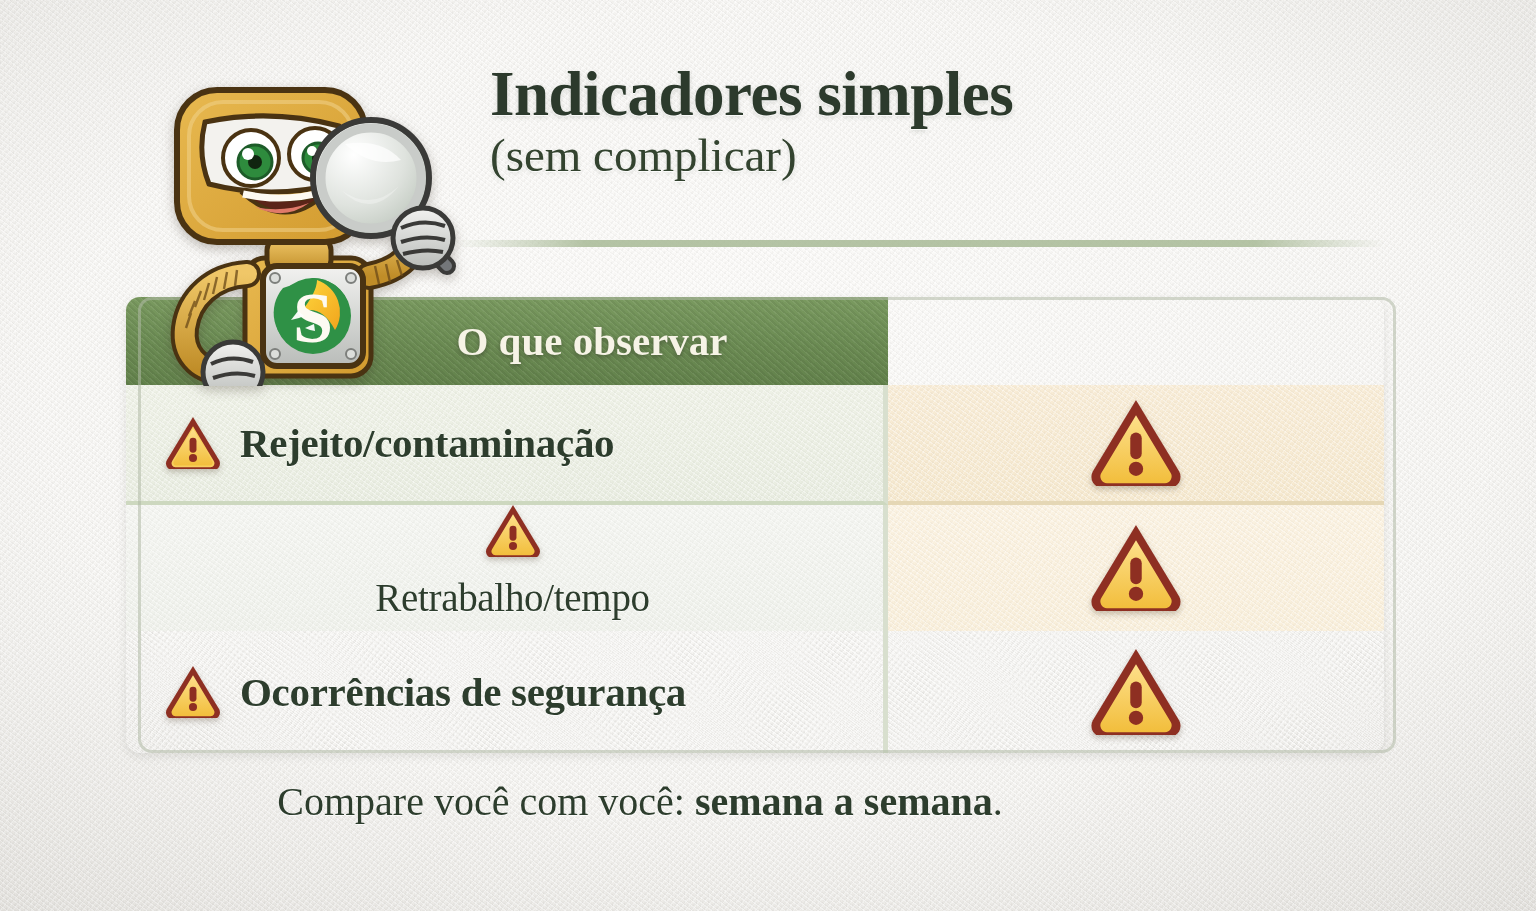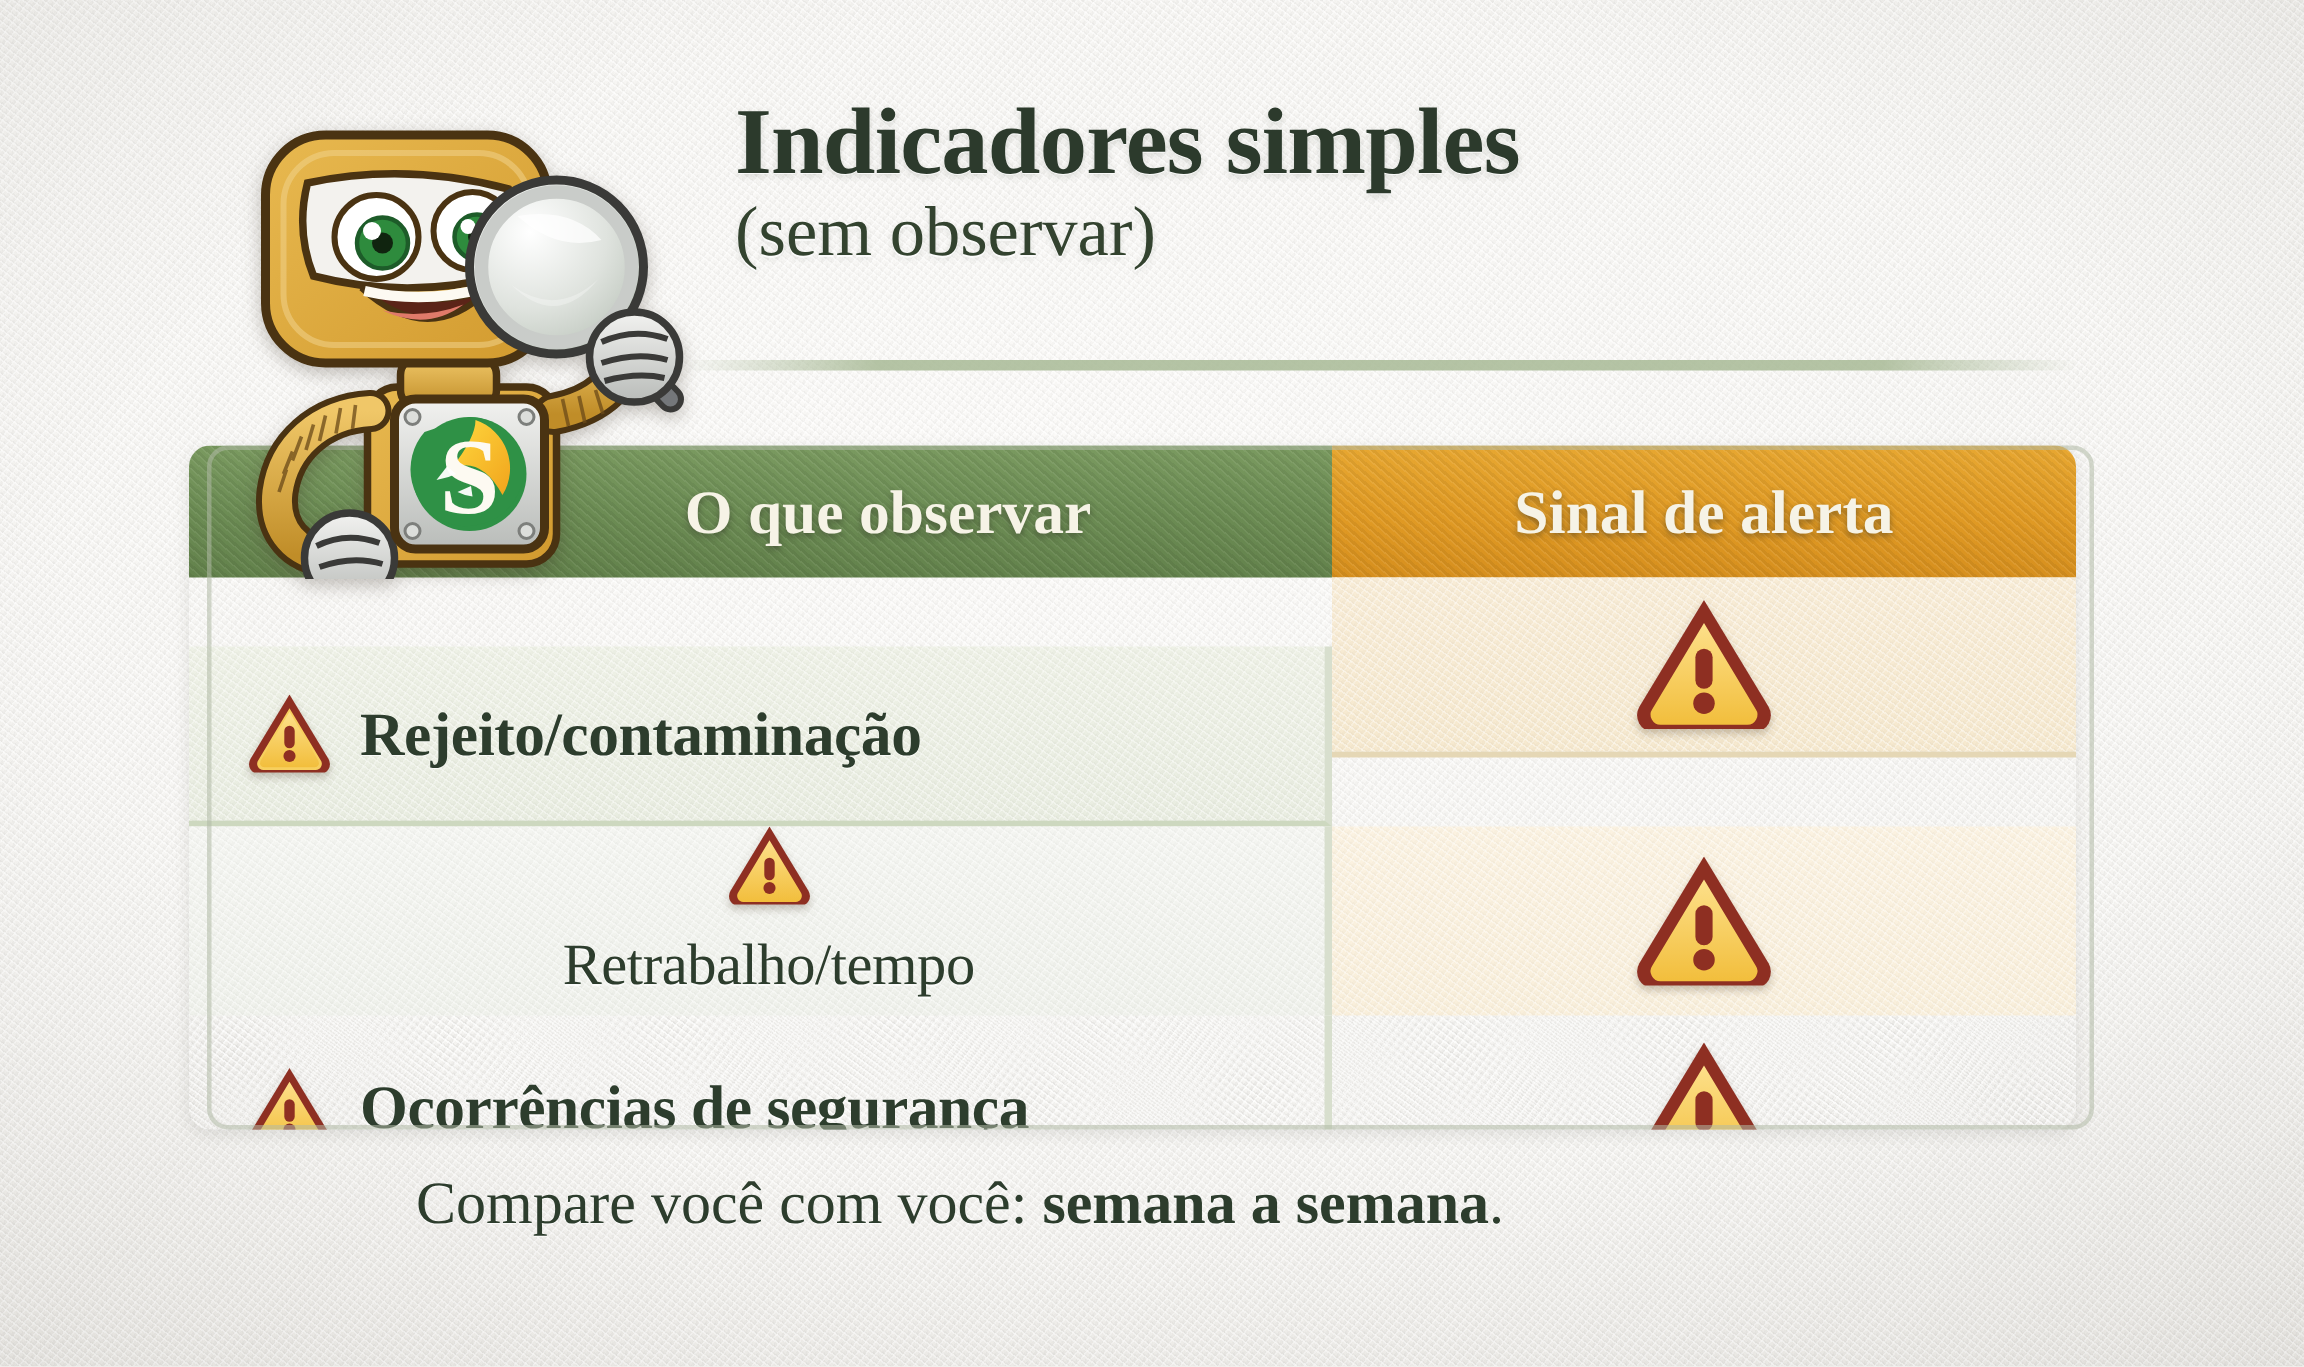--- a/index.html
+++ b/index.html
@@ -90,21 +90,21 @@
 
   
   .td::before{
     content:"";position:absolute;inset:0;pointer-events:none;
     background-image:
       repeating-linear-gradient(35deg, rgba(255,255,255,.42) 0 1px, rgba(0,0,0,.02) 1px 2px, rgba(255,255,255,0) 2px 4px),
       repeating-linear-gradient(-55deg, rgba(255,255,255,.32) 0 1px, rgba(0,0,0,.016) 1px 3px, rgba(255,255,255,0) 3px 5px);
     opacity:.85;
   }
   
-  .tr:nth-of-type(1) .td.left,.tr:nth-of-type(2) .td.left{border-bottom:4px solid #cdd8bf;margin-top:46px;}
+  .tr:nth-of-type(1) .td.left,.tr:nth-of-type(2) .td.left{border-bottom:4px solid #cdd8bf;}
   .tr:nth-of-type(1) .td.right,.tr:nth-of-type(2) .td.right{border-bottom:4px solid #e5d7b5;}
   
   .td.left{border-right:5px solid #d8dfce;}
   .thead .th.green{border-right:0;}
 
   .row-label{
     font-size:41px;font-weight:700;color:#2d3d2d;letter-spacing:-.3px;white-space:nowrap;
     text-shadow:0 1px 0 rgba(255,255,255,.7);
     position:relative;z-index:2;
   }
@@ -135,33 +135,30 @@
   .robot{position:absolute;left:155px;top:70px;width:310px;height:316px;z-index:8;
          filter:drop-shadow(0 4px 6px rgba(60,50,35,.3));}
 </style>
 </head>
 <body>
 
 <div id="page"></div>
 
 <div class="title-wrap">
   <div class="title">Indicadores simples</div>
-  <div class="subtitle">(sem observar)</div>
+  <div class="subtitle">(sem complicar)</div>
 </div>
 
 <div class="rule"></div>
 
 <div class="table">
 
   <div class="thead">
     <div class="th green">
       <span class="th-label">O que observar</span>
-    </div>
-    <div class="th orange">
-      <span class="th-label">Sinal de alerta</span>
     </div>
   </div>
 
   <div class="tr">
     <div class="td left">
       <svg class="warn sm" viewBox="0 0 100 90">
         <path d="M50 4 L96 80 a12 12 0 0 1 -10 18 L14 98 a12 12 0 0 1 -10 -18 Z" transform="scale(0.98) translate(1,-4)" fill="#8e2f22"></path>
         <path d="M50 16 L86 76 a7 7 0 0 1 -6 11 L20 87 a7 7 0 0 1 -6 -11 Z" fill="#f7cf5e"></path>
         <path d="M50 20 L83 76 a5 5 0 0 1 -4 8 L21 84 a5 5 0 0 1 -4 -8 Z" fill="url(#g1)"></path>
         <defs>

